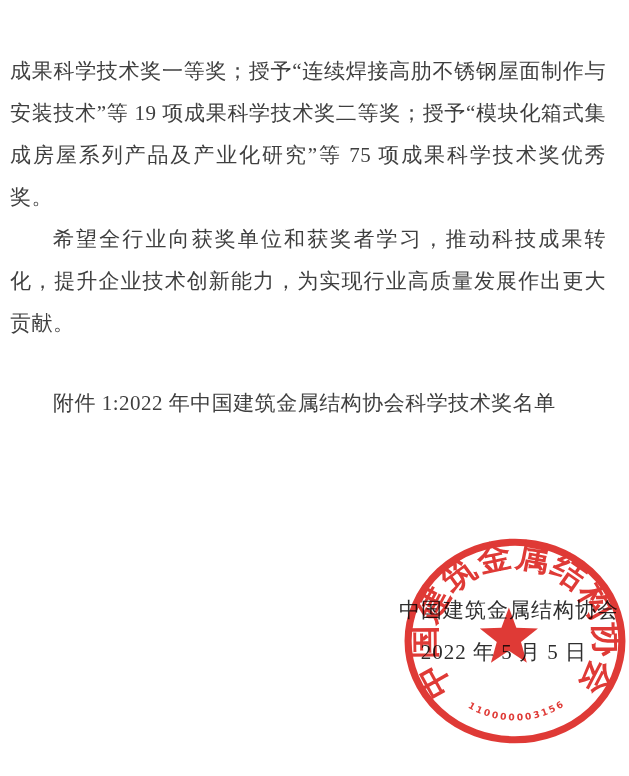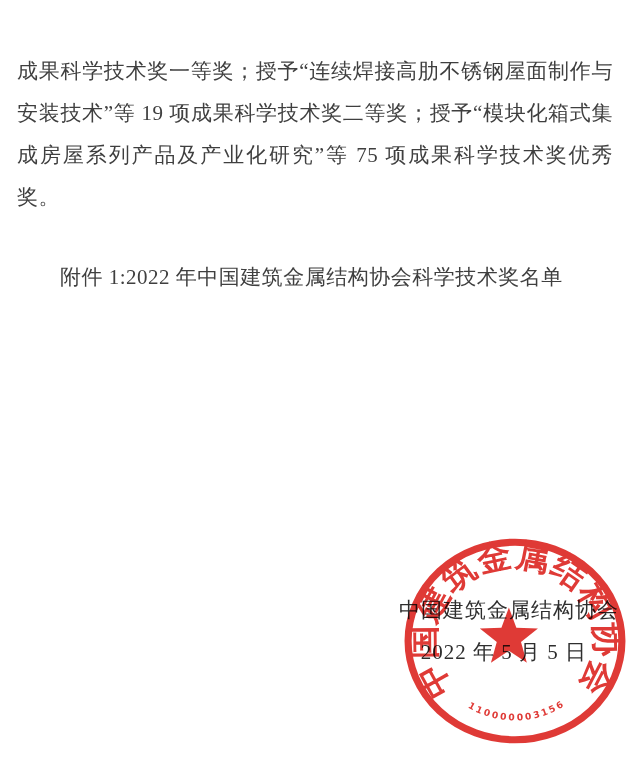--- a/index.html
+++ b/index.html
@@ -10,21 +10,21 @@
   .page {
     position: relative;
     width: 629px;
     height: 776px;
     background: #ffffff;
     overflow: hidden;
     font-family: "Liberation Serif", "DejaVu Serif", serif;
   }
   .doc-body {
     position: absolute;
-    left: 17px;
+    left: 10px;
     top: 50px;
     width: 596px;
     color: #3f3f3f;
     font-size: 21px;
     line-height: 42px;
     text-align: justify;
     text-justify: inter-character;
   }
   .para {
     margin: 0;
@@ -81,20 +81,21 @@
     letter-spacing: 2.2px;
   }
 </style>
 </head>
 <body>
 
 <div class="page">
 
   <div class="doc-body">
     <p class="para">成果科学技术奖一等奖；授予“连续焊接高肋不锈钢屋面制作与安装技术”等 19 项成果科学技术奖二等奖；授予“模块化箱式集成房屋系列产品及产业化研究”等 75 项成果科学技术奖优秀奖。</p>
+    <p class="para indent">希望全行业向获奖单位和获奖者学习，推动科技成果转化，提升企业技术创新能力，为实现行业高质量发展作出更大贡献。</p>
     <div class="attachments">
       <p class="para indent">附件 1:2022 年中国建筑金属结构协会科学技术奖名单</p>
     </div>
   </div>
 
   <div class="signature-org">中国建筑金属结构协会</div>
 
   <div class="signature-date">2022 年 5 月 5 日</div>
 
   <svg class="seal" viewBox="0 0 220 206" aria-hidden="true">

